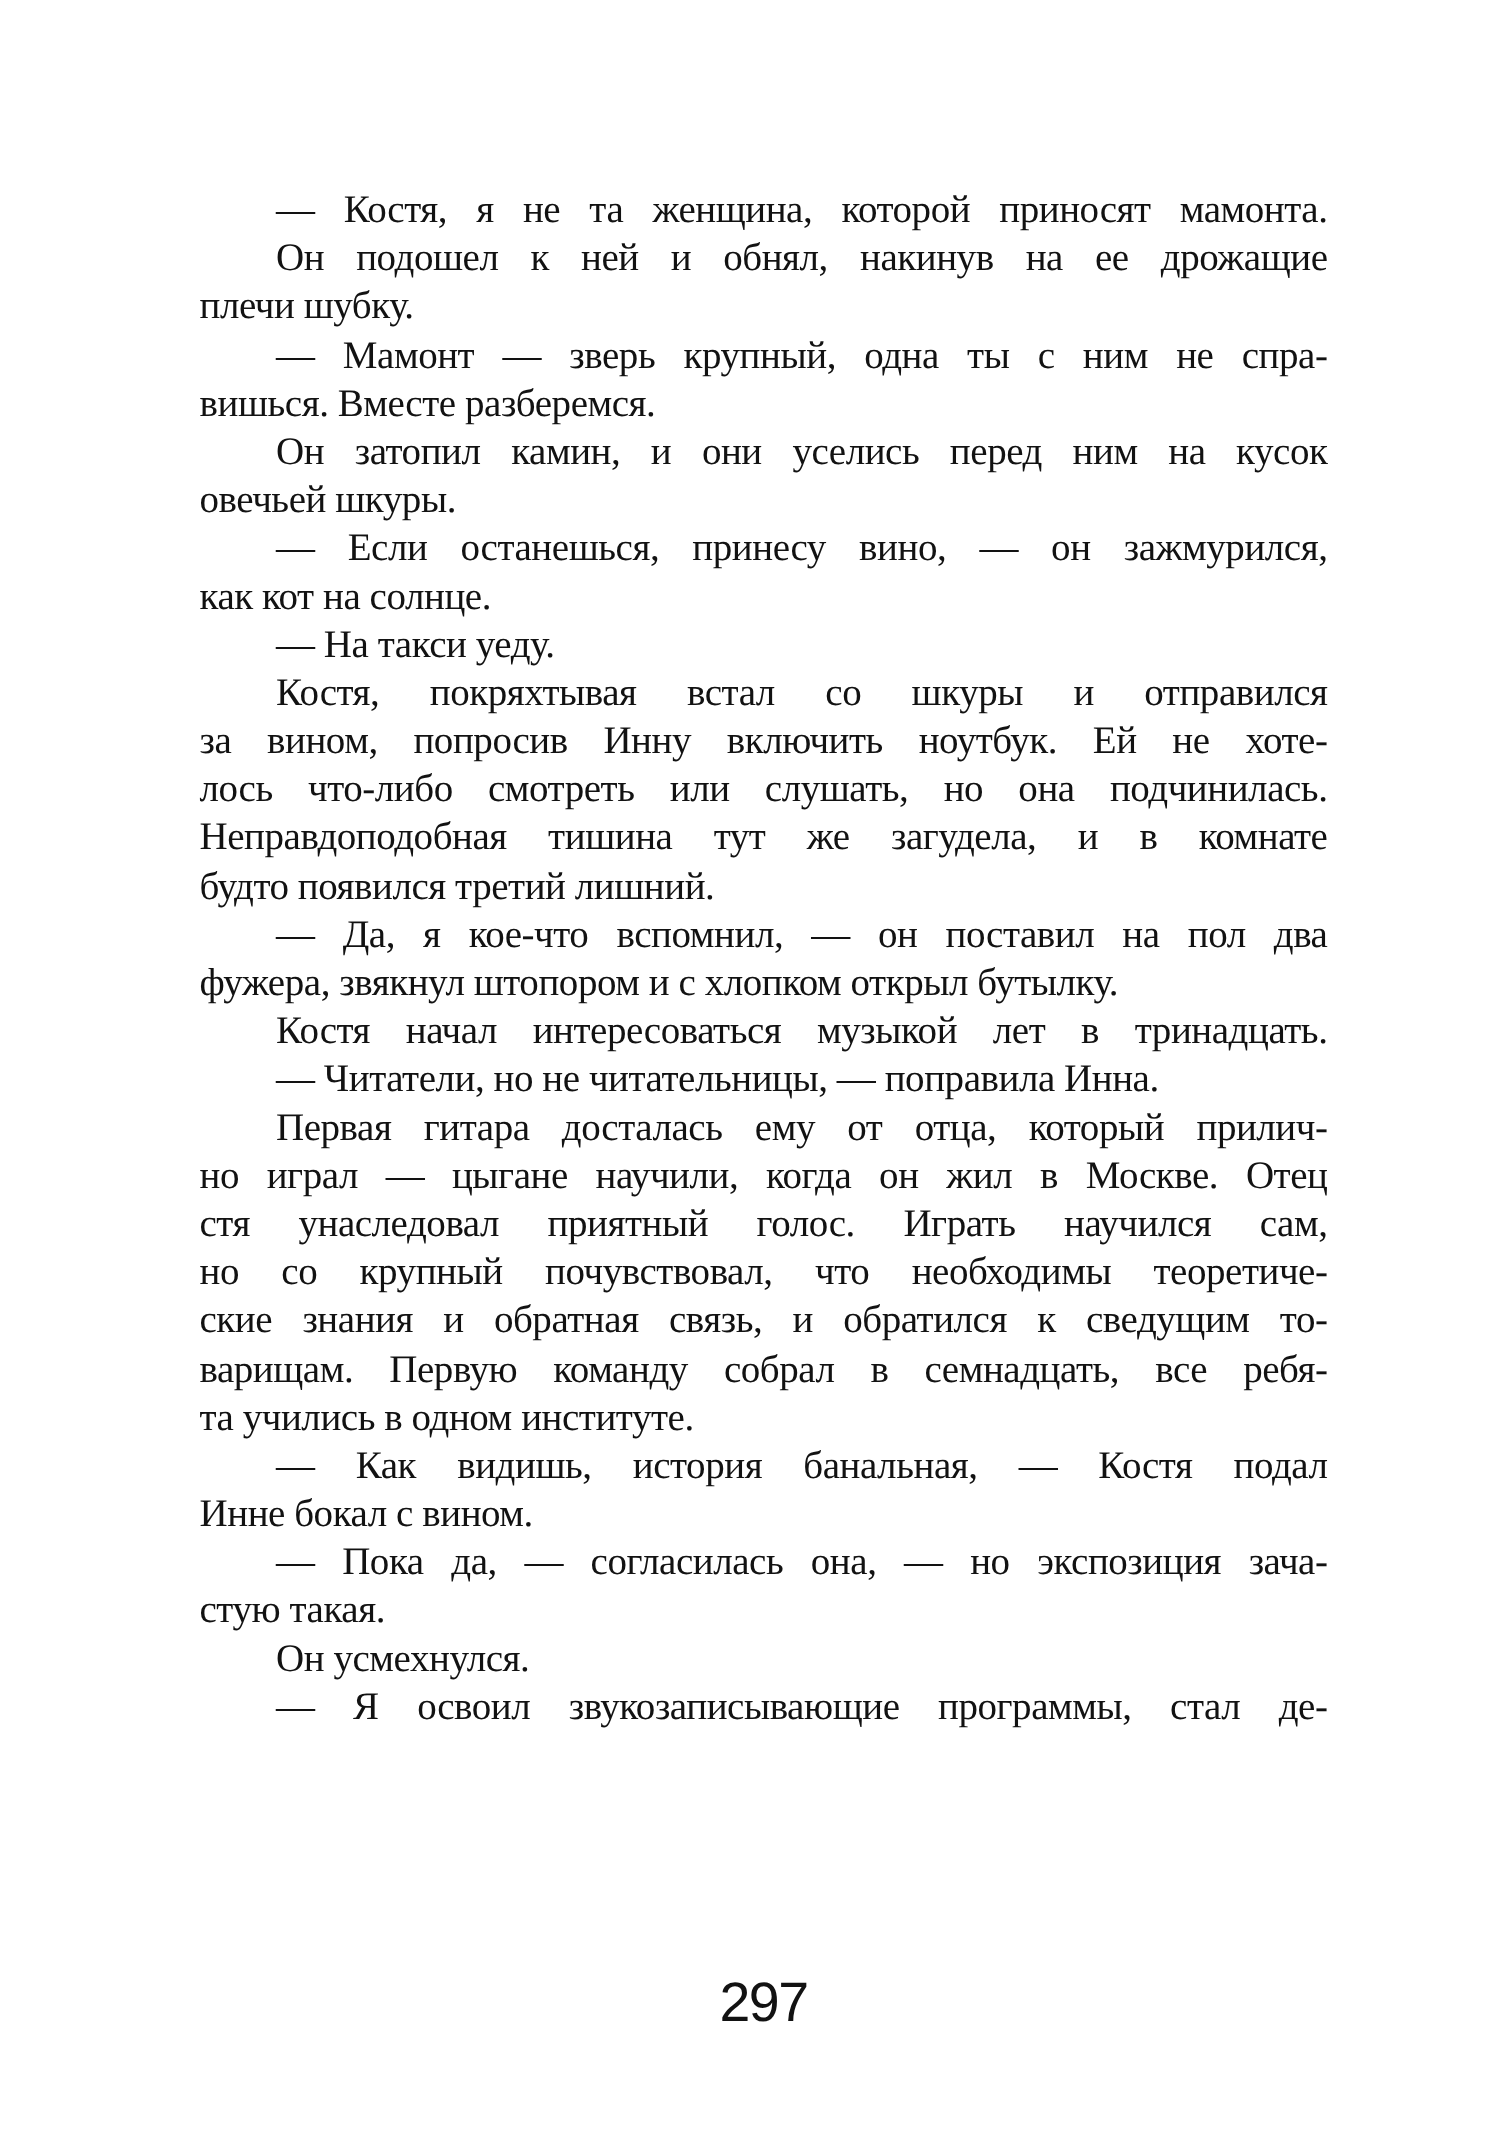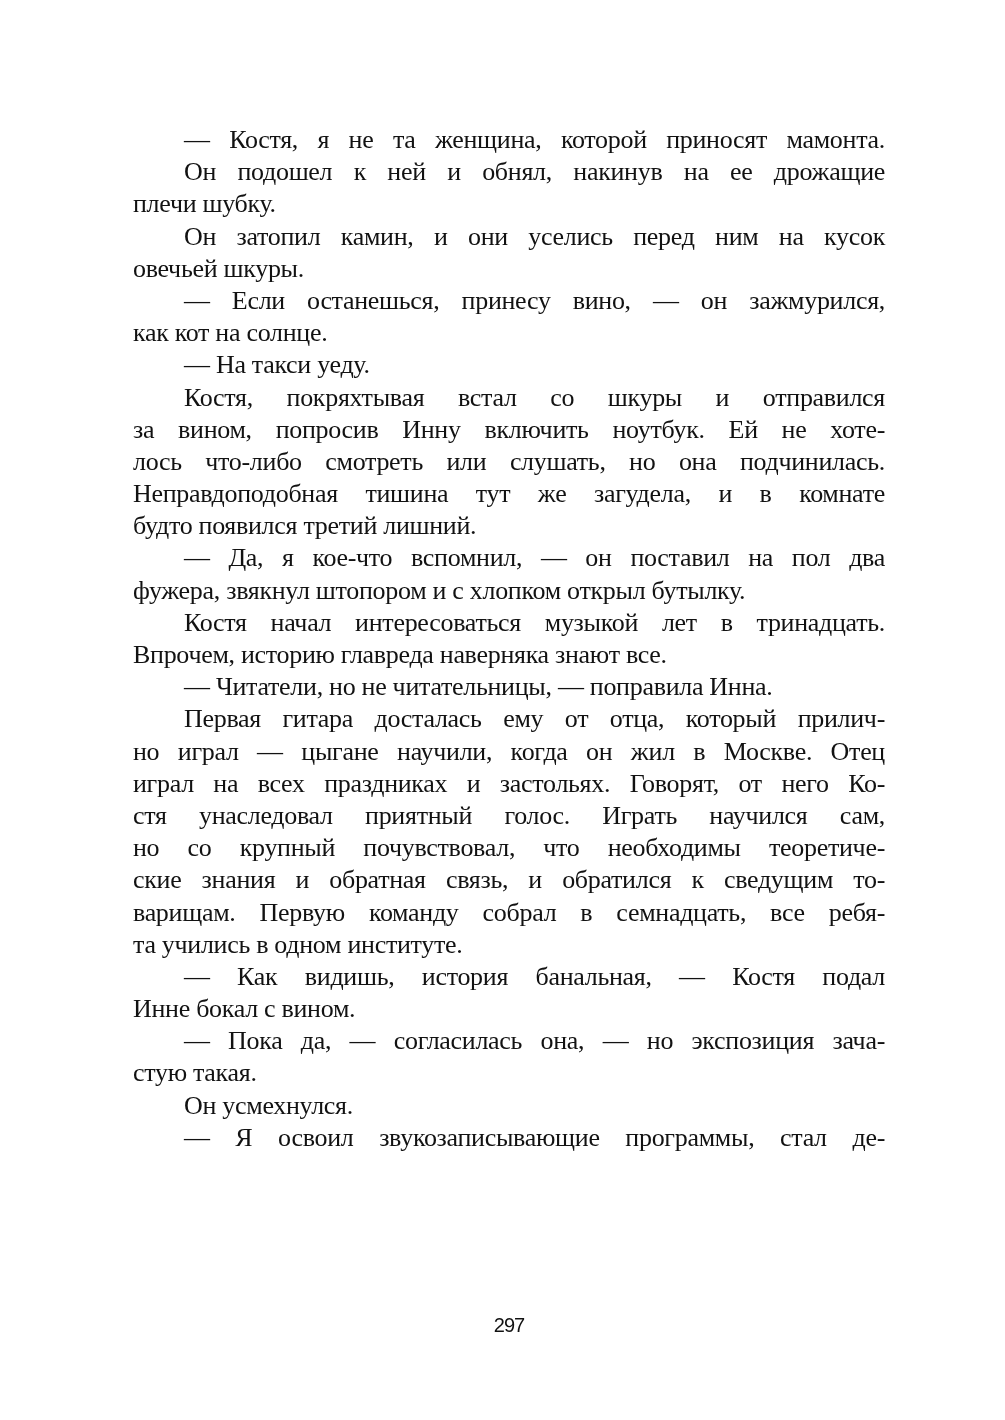--- a/index.html
+++ b/index.html
@@ -36,51 +36,51 @@
   .line.indent {
     text-indent: 51px;
   }
   .folio {
     position: absolute;
     left: 133px;
     top: 1314px;
     width: 752px;
     text-align: center;
     font-family: "Liberation Sans", "DejaVu Sans", sans-serif;
-    font-size: 20px;
+    font-size: 37px;
     letter-spacing: -1px;
     color: #121212;
   }
 </style>
 </head>
 <body>
 
 <div class="page">
   <div class="text-column">
       <div class="line indent fill">— Костя, я не та женщина, которой приносят мамонта.</div>
       <div class="line indent fill">Он подошел к ней и обнял, накинув на ее дрожащие</div>
       <div class="line">плечи шубку.</div>
+      <div class="line indent fill">— Мамонт — зверь крупный, одна ты с ним не спра-</div>
+      <div class="line">вишься. Вместе разберемся.</div>
       <div class="line indent fill">Он затопил камин, и они уселись перед ним на кусок</div>
       <div class="line">овечьей шкуры.</div>
       <div class="line indent fill">— Если останешься, принесу вино, — он зажмурился,</div>
       <div class="line">как кот на солнце.</div>
       <div class="line indent">— На такси уеду.</div>
       <div class="line indent fill">Костя, покряхтывая встал со шкуры и отправился</div>
       <div class="line fill">за вином, попросив Инну включить ноутбук. Ей не хоте-</div>
       <div class="line fill">лось что-либо смотреть или слушать, но она подчинилась.</div>
       <div class="line fill">Неправдоподобная тишина тут же загудела, и в комнате</div>
       <div class="line">будто появился третий лишний.</div>
       <div class="line indent fill">— Да, я кое-что вспомнил, — он поставил на пол два</div>
       <div class="line">фужера, звякнул штопором и с хлопком открыл бутылку.</div>
       <div class="line indent fill">Костя начал интересоваться музыкой лет в тринадцать.</div>
-      <div class="line">Впрочем, историю главреда наверняка знают все.</div>
       <div class="line indent">— Читатели, но не читательницы, — поправила Инна.</div>
       <div class="line indent fill">Первая гитара досталась ему от отца, который прилич-</div>
       <div class="line fill">но играл — цыгане научили, когда он жил в Москве. Отец</div>
-      <div class="line fill">играл на всех праздниках и застольях. Говорят, от него Ко-</div>
       <div class="line fill">стя унаследовал приятный голос. Играть научился сам,</div>
       <div class="line fill">но со крупный почувствовал, что необходимы теоретиче-</div>
       <div class="line fill">ские знания и обратная связь, и обратился к сведущим то-</div>
       <div class="line fill">варищам. Первую команду собрал в семнадцать, все ребя-</div>
       <div class="line">та учились в одном институте.</div>
       <div class="line indent fill">— Как видишь, история банальная, — Костя подал</div>
       <div class="line">Инне бокал с вином.</div>
       <div class="line indent fill">— Пока да, — согласилась она, — но экспозиция зача-</div>
       <div class="line">стую такая.</div>
       <div class="line indent">Он усмехнулся.</div>

